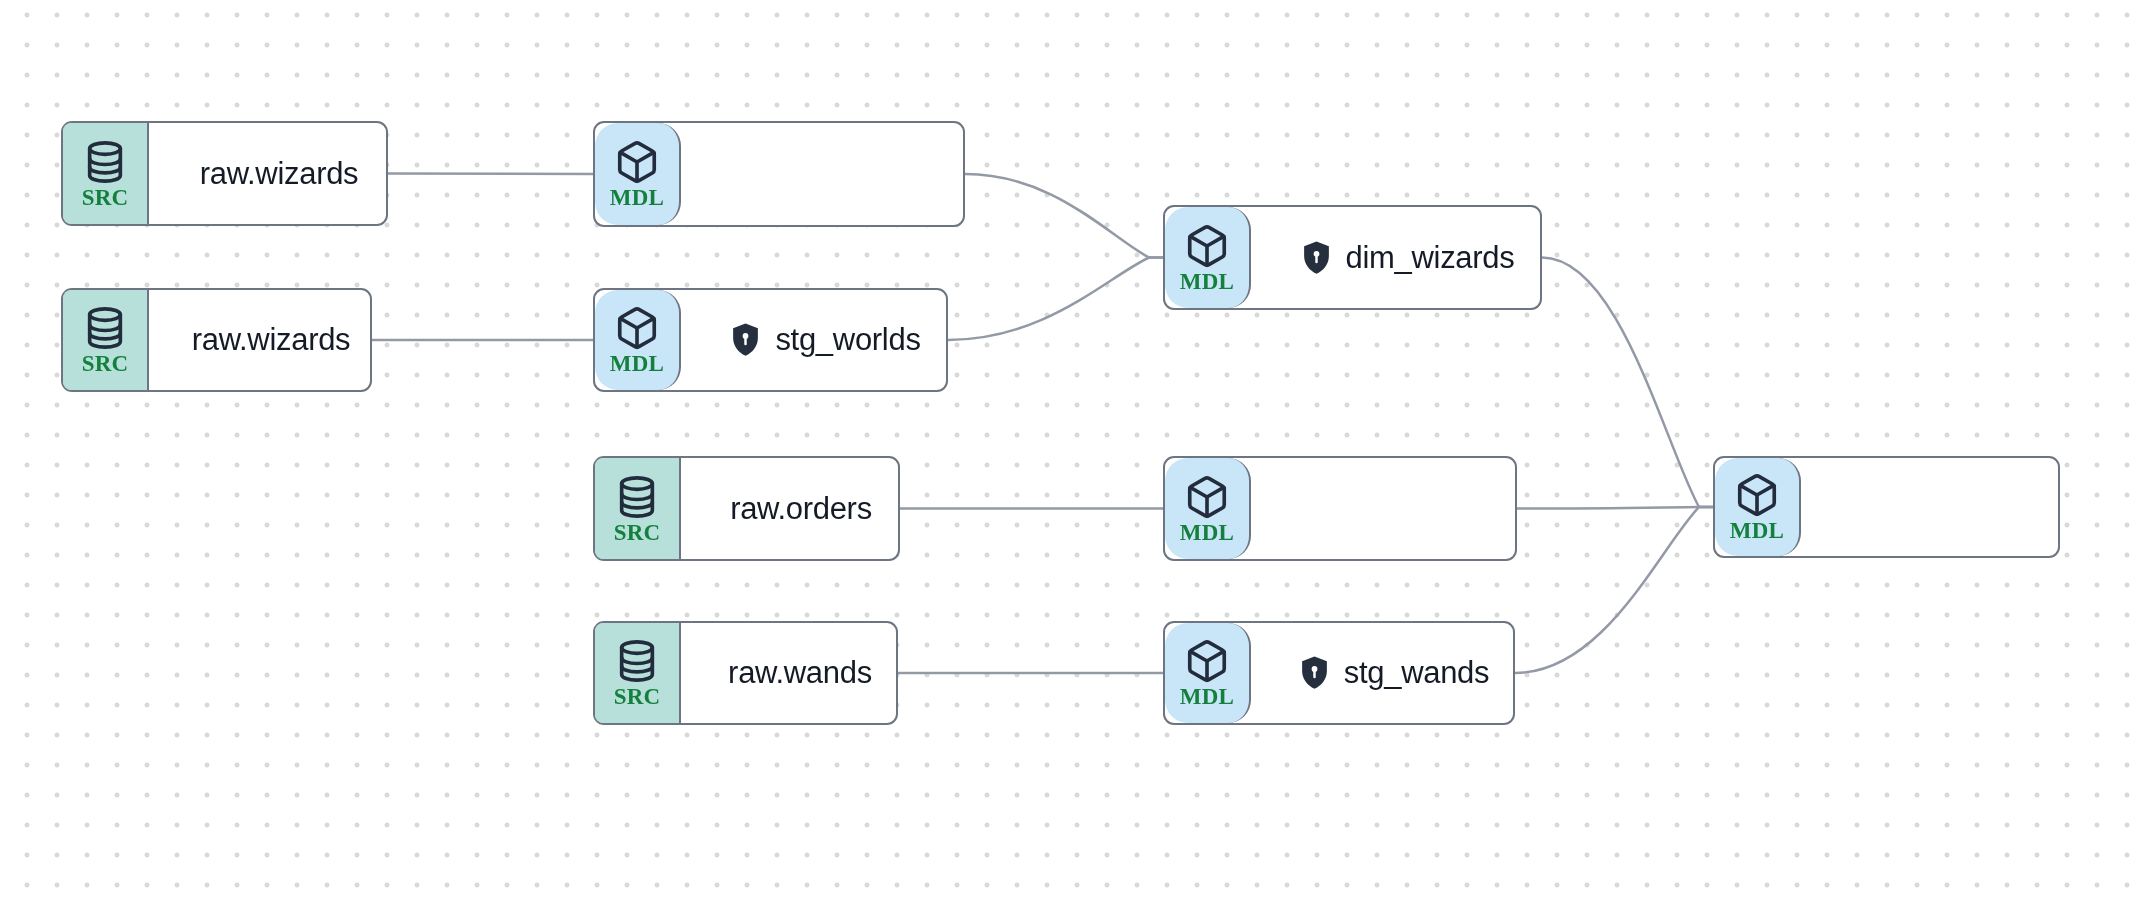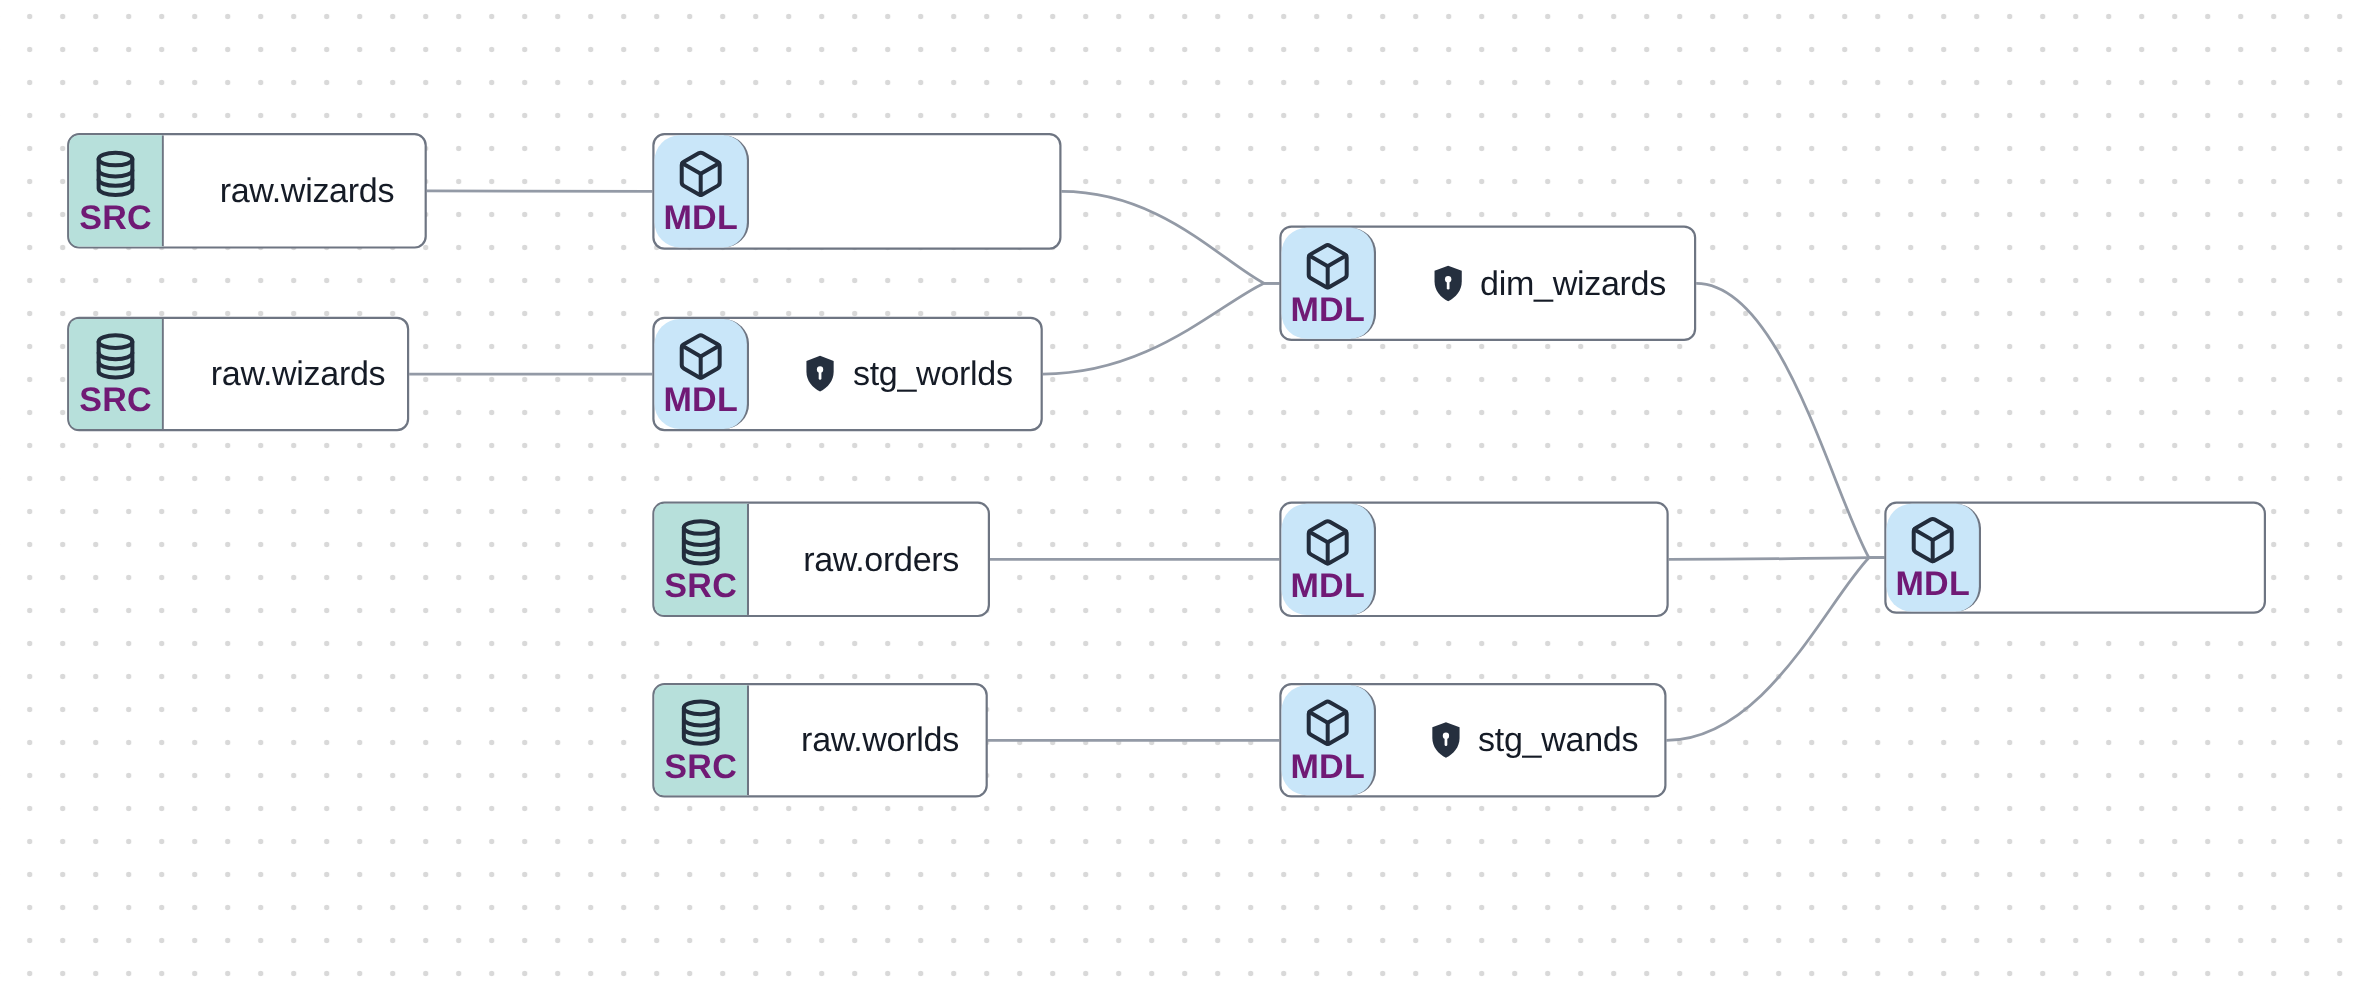--- a/index.html
+++ b/index.html
@@ -55,25 +55,26 @@
     width: 46px;
     height: 46px;
     display: block;
     stroke: #222c3c;
     stroke-width: 1.9;
     stroke-linecap: round;
     stroke-linejoin: round;
     fill: none;
   }
   .badge-label {
-    font-size: 31px;
+    font-size: 23px;
     font-weight: 600;
-    color: #701a75;
+    color: #15803d;
     line-height: 1;
     letter-spacing: 0.2px;
+    font-family: Liberation Serif, serif;
   }
   .node-body {
     flex: 1 1 auto;
     display: flex;
     align-items: center;
     justify-content: center;
     gap: 13px;
     padding: 0 8px;
     min-width: 0;
     margin-left: 23px;
@@ -240,21 +241,21 @@
           <path d="M4 5v14c0 1.7 3.6 3 8 3s8-1.3 8-3V5"></path>
           <path d="M4 10.3c0 1.7 3.6 3 8 3s8-1.3 8-3"></path>
           <path d="M4 14.7c0 1.7 3.6 3 8 3s8-1.3 8-3"></path>
         </svg>
       </span>
 
       <span class="badge-label">SRC</span>
     </div>
     <div class="node-body">
 
-      <span class="node-label">raw.worlds</span>
+      <span class="node-label">raw.wands</span>
     </div>
   </div>
     <div class="node" style="left: 1163px; top: 621px; width: 352px; height: 104px;">
     <div class="badge mdl">
 
       <span class="badge-icon">
         <svg viewBox="0 0 24 24">
           <path d="M21 16V8a2 2 0 0 0-1-1.73l-7-4a2 2 0 0 0-2 0l-7 4A2 2 0 0 0 3 8v8a2 2 0 0 0 1 1.73l7 4a2 2 0 0 0 2 0l7-4A2 2 0 0 0 21 16z"></path>
           <polyline points="3.27 6.96 12 12.01 20.73 6.96"></polyline>
           <line x1="12" y1="22.08" x2="12" y2="12"></line>

